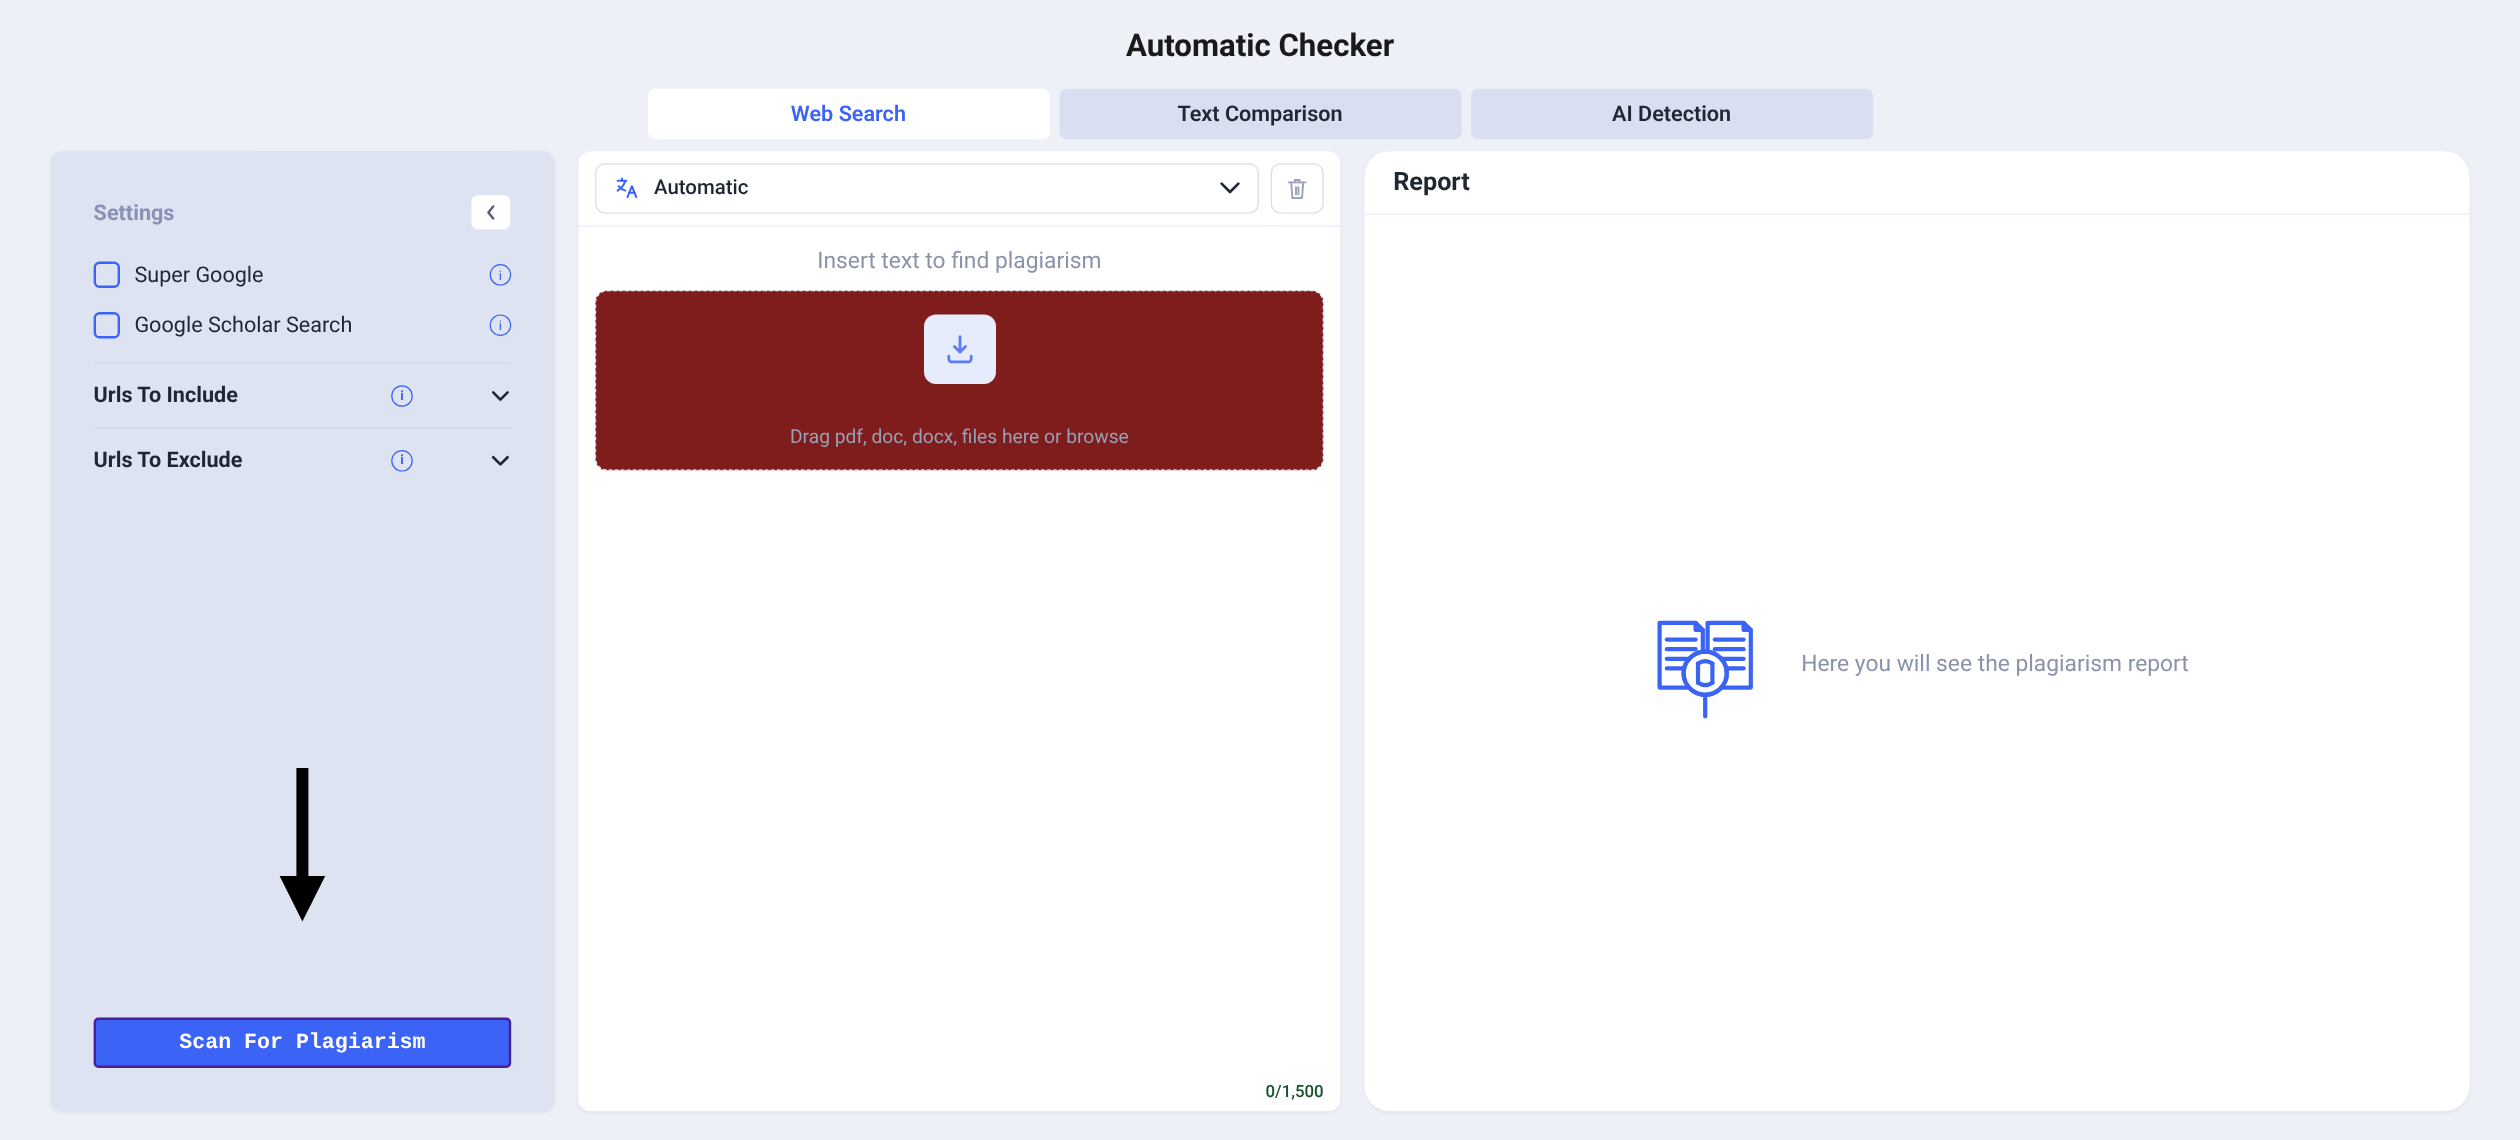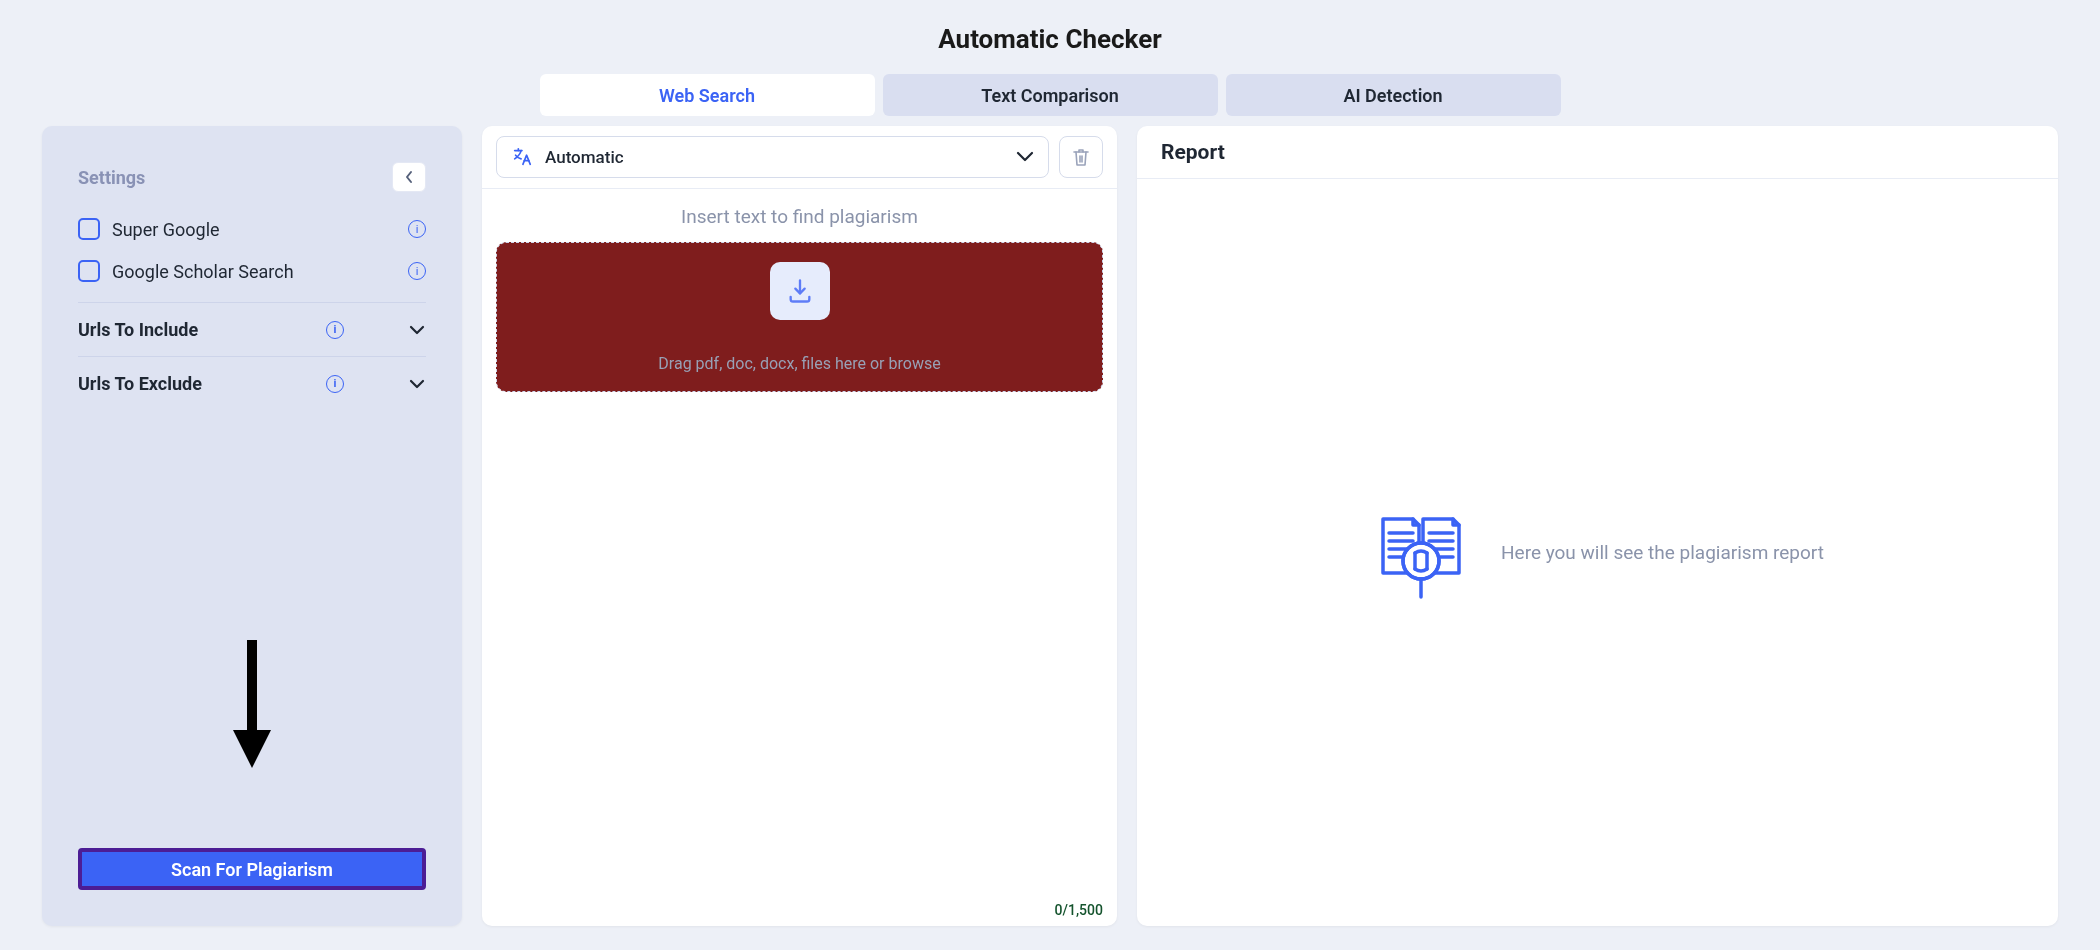--- a/index.html
+++ b/index.html
@@ -54,23 +54,23 @@
     display: flex; align-items: center; justify-content: space-between;
     font-size: 18px; font-weight: 700; color: #1f2733; cursor: pointer;
   }
   .accordion-row .left { display: flex; align-items: center; gap: 12px;}
   .down-chev { width: 18px; height: 18px; display:flex; align-items:center; justify-content:center;}
   .spacer { flex: 1; position: relative;}
   .arrow-annotation {
     position: absolute; left: 50%; transform: translateX(-50%); top: 230px;
   }
   .scan-btn {
-    height: 42px; width: 100%; background: #3b63f5; color: #fff; border: 4px solid #4c1d95;
+    height: 42px; width: 100%; background: #3b63f5; color: #fff; border: 2px solid #4c1d95;
     border-radius: 4px; font-size: 18px; font-weight: 600; cursor: pointer;
-    display:flex; align-items:center; justify-content:center;
+    display:flex; align-items:center; justify-content:center;font-family:Liberation Mono, monospace;
   }
   
   .middle {
     width: 635px; background: #ffffff; border-radius: 10px; position: relative;
     box-shadow: 0 1px 3px rgba(0,0,0,0.05); display:flex; flex-direction:column;
   }
   .mid-top {
     padding: 10px 14px; display:flex; gap: 10px; align-items:center; border-bottom:1px solid #e8ecf5;
   }
   .lang-select {
@@ -94,21 +94,21 @@
   .dz-icon {
     width: 60px; height: 58px; background:#e6ecfc; border-radius:10px;
     display:flex; align-items:center; justify-content:center;
   }
   .dz-text { color:#98a0b5; font-size:16px; }
   .counter {
     position:absolute; bottom:8px; right:14px; font-size:14px; color:#14532d; font-weight:500;margin-top:38px;
   }
   
   .right {
-    flex:1; background:#ffffff; border-radius:10px; box-shadow: 0 1px 3px rgba(0,0,0,0.05);
+    flex:1; background:#ffffff; border-radius:21px; box-shadow: 0 1px 3px rgba(0,0,0,0.05);
     display:flex; flex-direction:column;
   }
   .right-head { padding: 14px 24px; border-bottom:1px solid #e8ecf5; font-size:21px; font-weight:700; color:#1f2733;}
   .right-body {
     flex:1; display:flex; align-items:center; justify-content:center; gap:30px;
   }
   .report-icon { color:#3b63f5; }
   .report-text { color:#8a93aa; font-size:19px; }
   svg { display:block; }
 </style>

